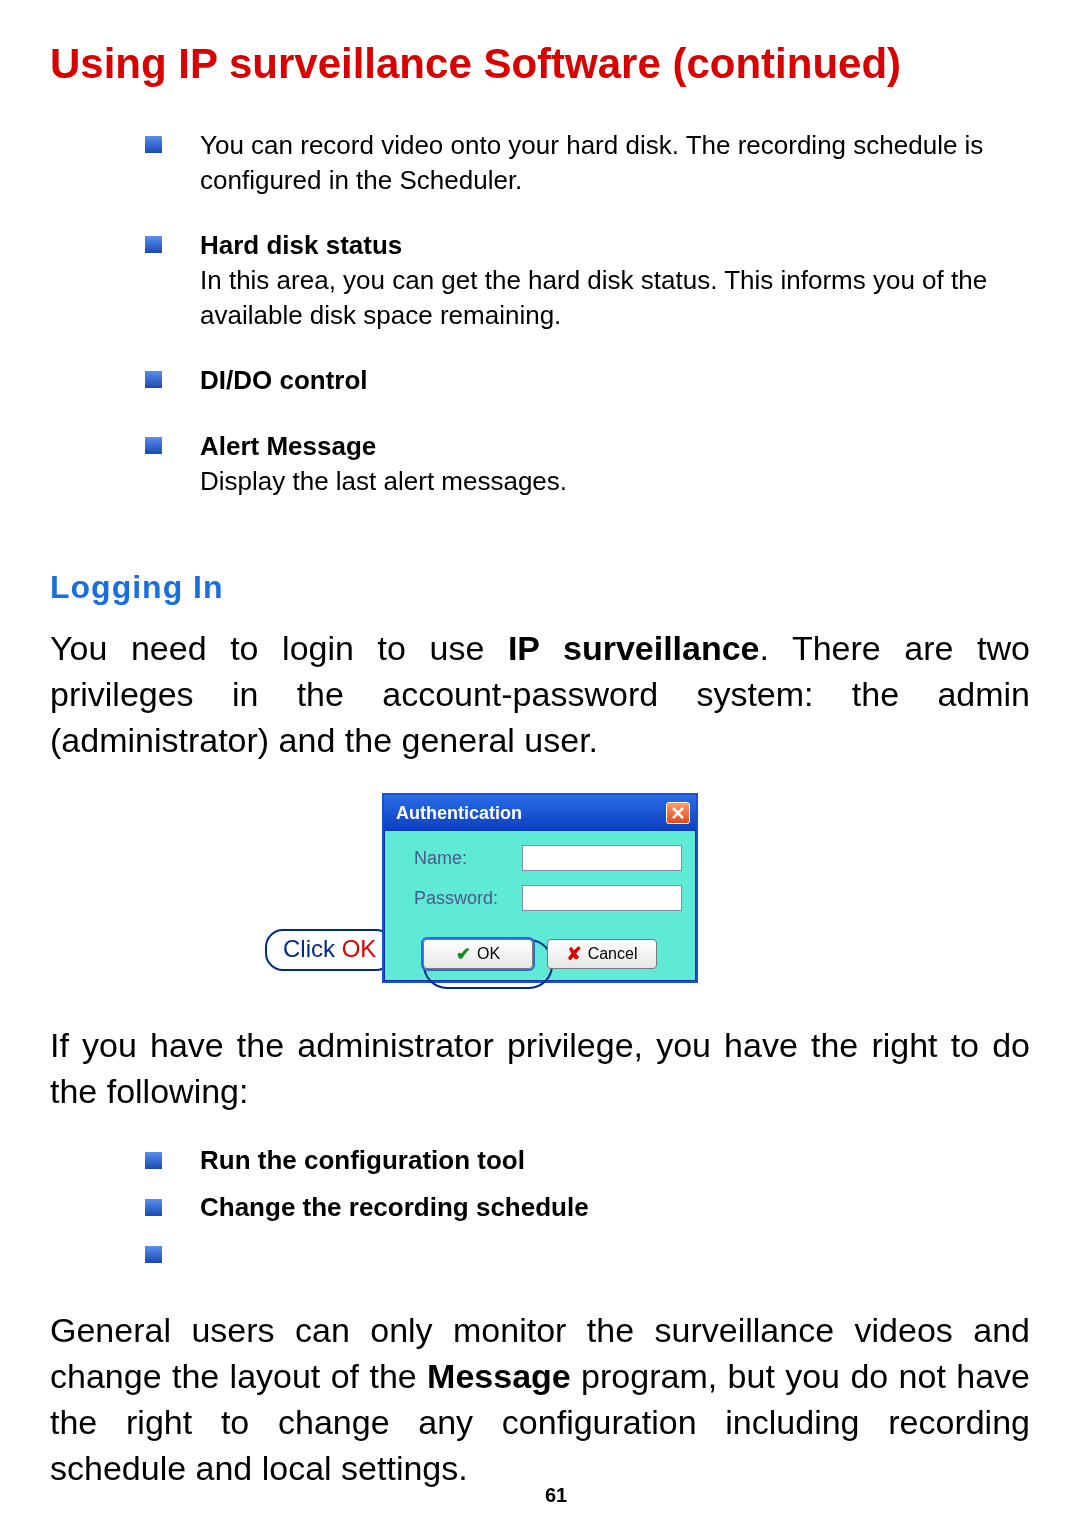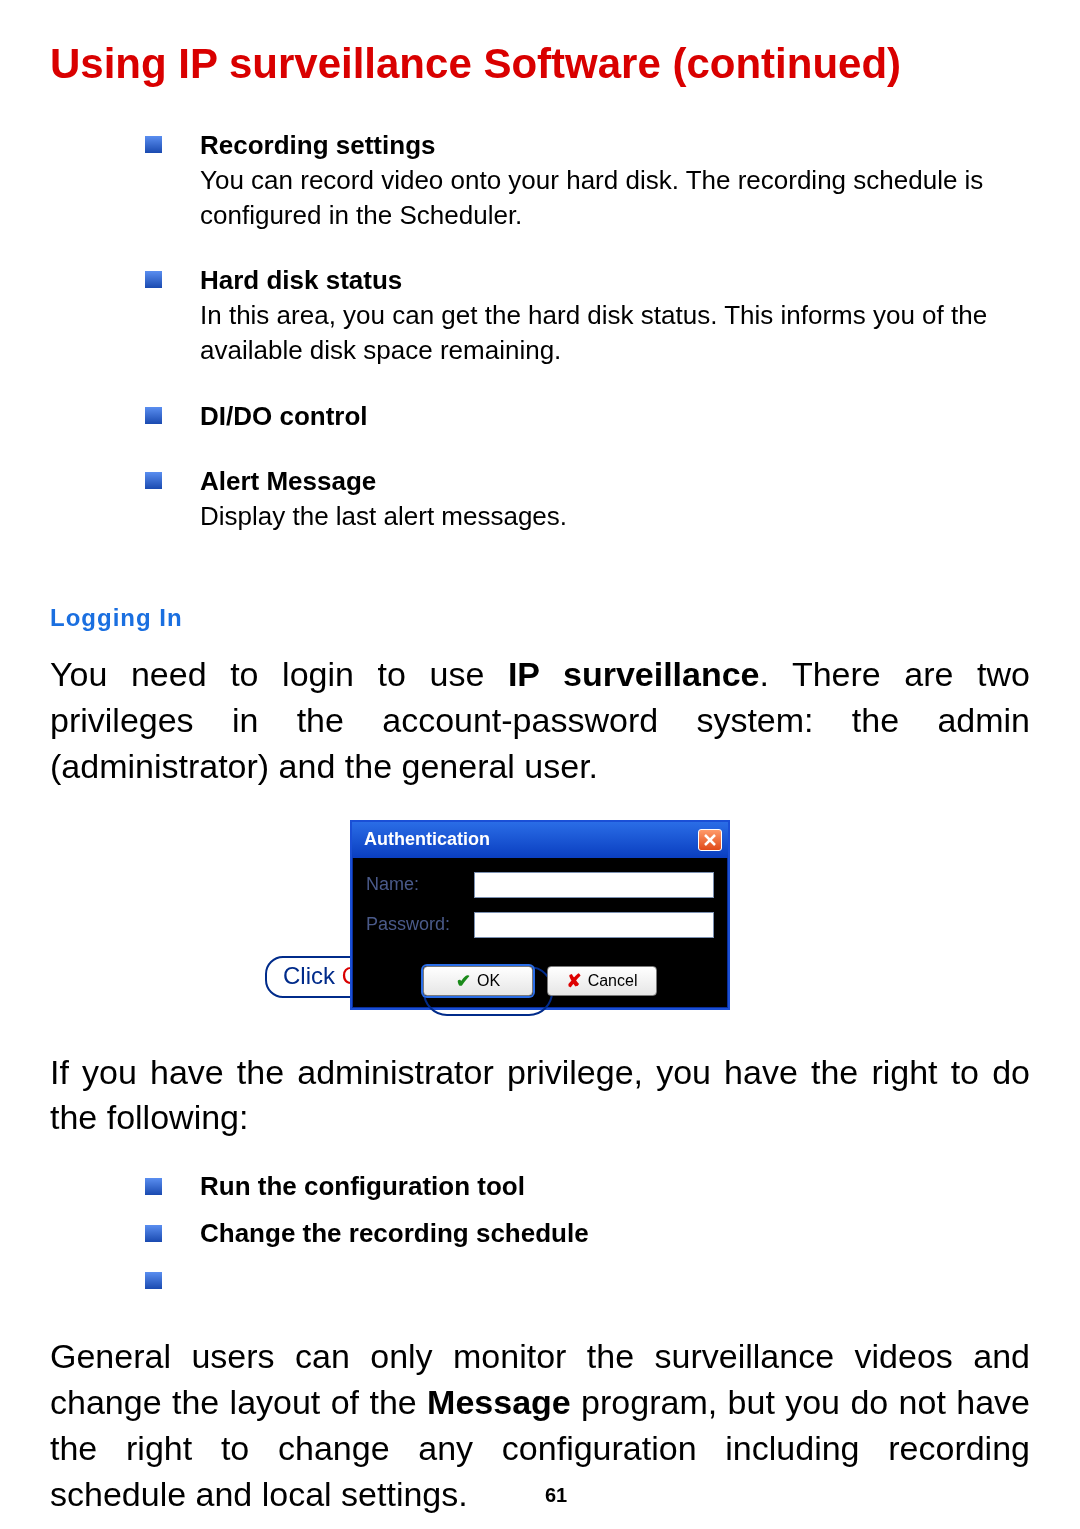--- a/index.html
+++ b/index.html
@@ -41,21 +41,21 @@
     flex: 1;
     font-size: 26px;
     line-height: 1.35;
   }
   .feature-title {
     font-weight: bold;
     display: block;
   }
   .section-heading {
     color: #1a6fe0;
-    font-size: 24px;
+    font-size: 32px;
     font-weight: bold;
     margin-bottom: 20px;
     letter-spacing: 1px;
   }
   .body-text {
     font-size: 34px;
     line-height: 1.35;
     margin-bottom: 30px;
     text-align: justify;
   }
@@ -93,23 +93,23 @@
   }
   .callout-arrow {
     width: 0; height: 0;
     border-left: 12px solid #002b8a;
     border-top: 10px solid transparent;
     border-bottom: 10px solid transparent;
     margin-left: -2px;
   }
 
   .dialog {
-    width: 380px;
+    width: 316px;
     border: 2px solid #1a4fd6;
-    background: #000000;
+    background: #5eead4;
     font-family: Tahoma, Arial, sans-serif;
     position: relative;
     box-shadow: 0 0 0 1px #0a2f9a inset;
   }
   .dialog-titlebar {
     height: 36px;
     background: linear-gradient(to bottom, #2a6de6 0%, #0a3ec0 100%);
     color: #fff;
     display: flex;
     align-items: center;
@@ -134,20 +134,21 @@
   .dlg-close svg { display:block; }
 
   .dlg-body {
     padding: 14px 14px 8px 14px;
   }
   .dlg-row {
     display: flex;
     align-items: center;
     margin-bottom: 14px;
     gap: 10px;
+    margin-left: 16px;
   }
   .dlg-label {
     width: 98px;
     color: #4a5a8a;
     font-size: 18px;
   }
   .dlg-input {
     flex: 1;
     height: 26px;
     border: 1px solid #7a8fb0;
@@ -210,21 +211,20 @@
 </style>
 </head>
 <body>
 
 <h1 class="page-title">Using IP surveillance Software (continued)</h1>
 
 <div class="feature-list">
   <div class="feature-item">
     <div class="bullet"><span class="blue-square"></span></div>
     <div class="feature-body">
-      <span class="feature-title">Recording settings</span>
       <span>You can record video onto your hard disk. The recording schedule is configured in the Scheduler.</span>
     </div>
   </div>
   <div class="feature-item">
     <div class="bullet"><span class="blue-square"></span></div>
     <div class="feature-body">
       <span class="feature-title">Hard disk status</span>
       <span>In this area, you can get the hard disk status. This informs you of the available disk space remaining.</span>
     </div>
   </div>

